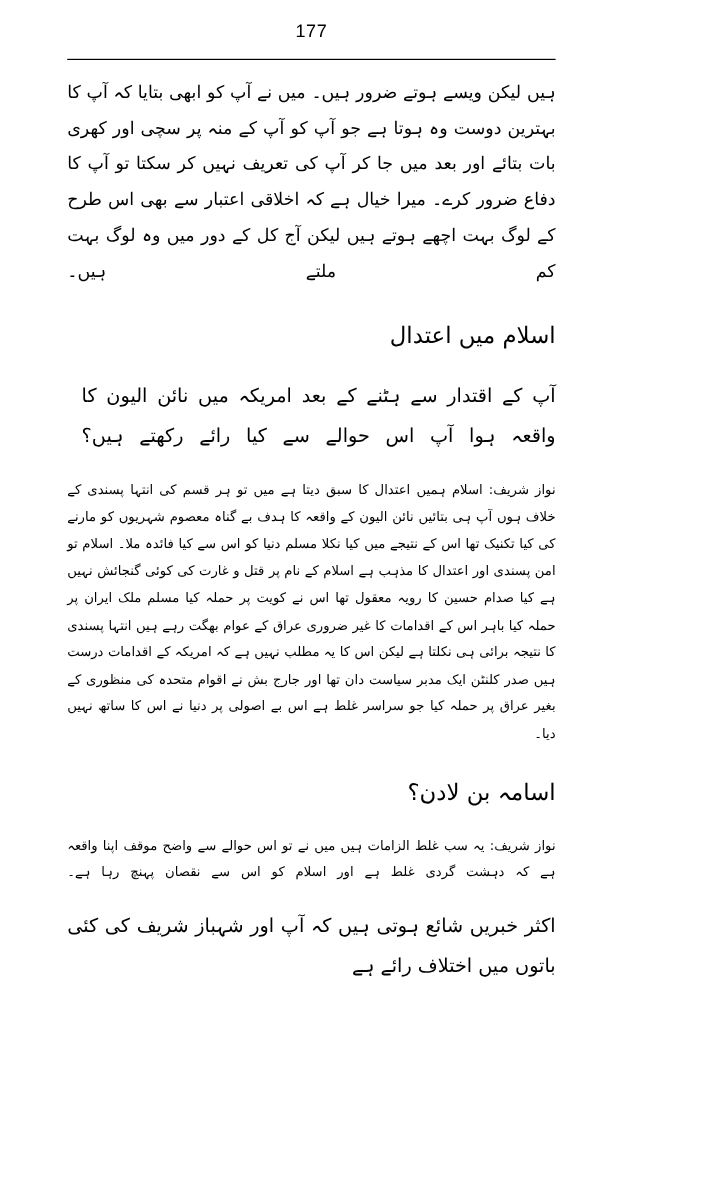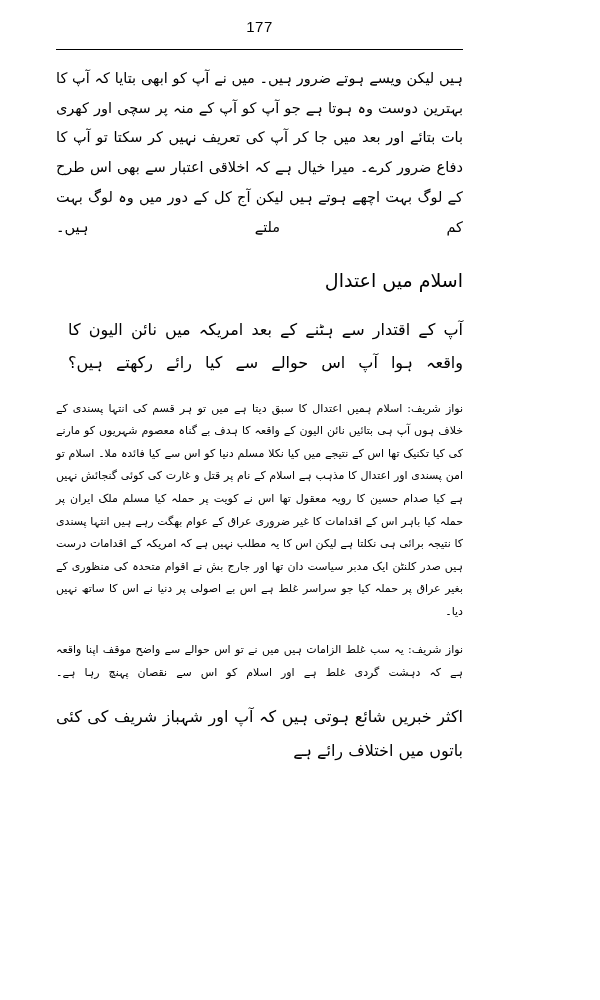--- a/index.html
+++ b/index.html
@@ -82,20 +82,21 @@
   <hr class="rule">
 
   <p class="urdu body-text">ہیں لیکن ویسے ہوتے ضرور ہیں۔ میں نے آپ کو ابھی بتایا کہ آپ کا بہترین دوست وہ ہوتا ہے جو آپ کو آپ کے منہ پر سچی اور کھری بات بتائے اور بعد میں جا کر آپ کی تعریف نہیں کر سکتا تو آپ کا دفاع ضرور کرے۔ میرا خیال ہے کہ اخلاقی اعتبار سے بھی اس طرح کے لوگ بہت اچھے ہوتے ہیں لیکن آج کل کے دور میں وہ لوگ بہت کم ملتے ہیں۔</p>
 
   <h2 class="urdu heading">اسلام میں اعتدال</h2>
 
   <p class="urdu question">آپ کے اقتدار سے ہٹنے کے بعد امریکہ میں نائن الیون کا واقعہ ہوا آپ اس حوالے سے کیا رائے رکھتے ہیں؟</p>
 
   <p class="urdu answer">نواز شریف: اسلام ہمیں اعتدال کا سبق دیتا ہے میں تو ہر قسم کی انتہا پسندی کے خلاف ہوں آپ ہی بتائیں نائن الیون کے واقعہ کا ہدف بے گناہ معصوم شہریوں کو مارنے کی کیا تکنیک تھا اس کے نتیجے میں کیا نکلا مسلم دنیا کو اس سے کیا فائدہ ملا۔ اسلام تو امن پسندی اور اعتدال کا مذہب ہے اسلام کے نام پر قتل و غارت کی کوئی گنجائش نہیں ہے کیا صدام حسین کا رویہ معقول تھا اس نے کویت پر حملہ کیا مسلم ملک ایران پر حملہ کیا باہر اس کے اقدامات کا غیر ضروری عراق کے عوام بھگت رہے ہیں انتہا پسندی کا نتیجہ برائی ہی نکلتا ہے لیکن اس کا یہ مطلب نہیں ہے کہ امریکہ کے اقدامات درست ہیں صدر کلنٹن ایک مدبر سیاست دان تھا اور جارج بش نے اقوام متحدہ کی منظوری کے بغیر عراق پر حملہ کیا جو سراسر غلط ہے اس بے اصولی پر دنیا نے اس کا ساتھ نہیں دیا۔</p>
 
+  <h2 class="urdu heading">اسامہ بن لادن؟</h2>
 
 
   <p class="urdu answer">نواز شریف: یہ سب غلط الزامات ہیں میں نے تو اس حوالے سے واضح موقف اپنا واقعہ ہے کہ دہشت گردی غلط ہے اور اسلام کو اس سے نقصان پہنچ رہا ہے۔</p>
 
 
   <p class="urdu tail">اکثر خبریں شائع ہوتی ہیں کہ آپ اور شہباز شریف کی کئی باتوں میں اختلاف رائے ہے</p>
 
 </div>
 
 </body></html>

